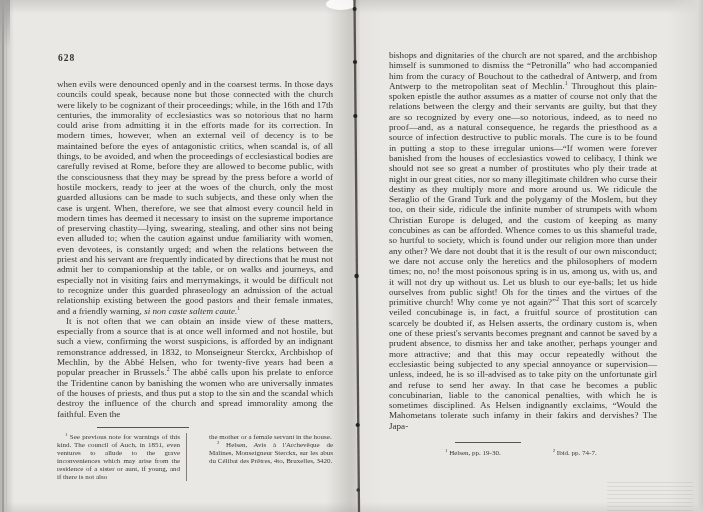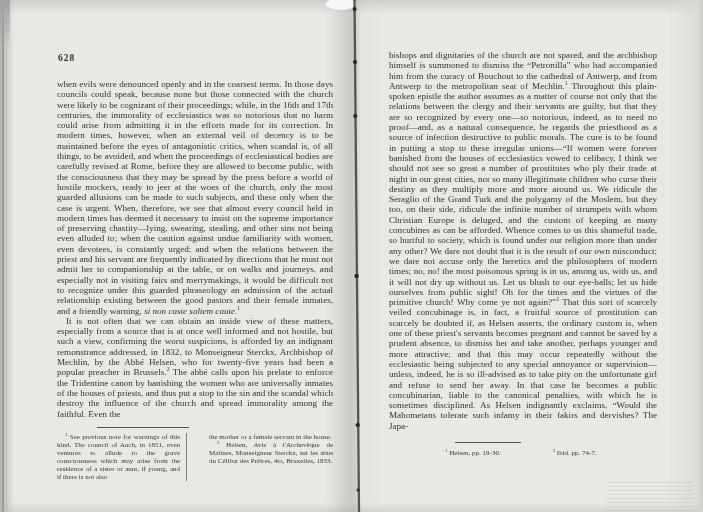--- a/index.html
+++ b/index.html
@@ -87,25 +87,25 @@
     <header class="running-head rh-l">
       <span class="pagenum pn-left">628</span>
     </header>
     <div class="body">
       <p class="para"><span>when evils were denounced openly and in the coarsest terms. In those days councils could speak, because none but those connected with the church were likely to be cognizant of their proceedings; while, in the 16th and 17th centuries, the immorality of ecclesiastics was so notorious that no harm could arise from admitting it in the efforts made for its correction. In modern times, however, when an external veil of decency is to be maintained before the eyes of antagonistic critics, when scandal is, of all things, to be avoided, and when the proceedings of ecclesiastical bodies are carefully revised at Rome, before they are allowed to become public, with the consciousness that they may be spread by the press before a world of hostile mockers, ready to jeer at the woes of the church, only the most guarded allusions can be made to such subjects, and these only when the case is urgent. When, therefore, we see that almost every council held in modern times has deemed it necessary to insist on the supreme importance of preserving chastity—lying, swearing, stealing, and other sins not being even alluded to; when the caution against undue familiarity with women, even devotees, is constantly urged; and when the relations between the priest and his servant are frequently indicated by directions that he must not admit her to companionship at the table, or on walks and journeys, and especially not in visiting fairs and merrymakings, it would be difficult not to recognize under this guarded phraseology an admission of the actual relationship existing between the good pastors and their female inmates, and a friendly warning, </span><span class="it">si non caste saltem caute.</span><sup>1</sup></p>
       <p class="para indent"><span>It is not often that we can obtain an inside view of these matters, especially from a source that is at once well informed and not hostile, but such a view, confirming the worst suspicions, is afforded by an indignant remonstrance addressed, in 1832, to Monseigneur Sterckx, Archbishop of Mechlin, by the Abbé Helsen, who for twenty-five years had been a popular preacher in Brussels.</span><sup>2</sup><span> The abbé calls upon his prelate to enforce the Tridentine canon by banishing the women who are universally inmates of the houses of priests, and thus put a stop to the sin and the scandal which destroy the influence of the church and spread immorality among the faithful. Even the</span></p>
     </div>
     <div class="fn-rule fn-rule-l"></div>
     <div class="footnotes fn-cols">
       <div class="fn-col1">
-        <p class="fn fn-indent"><sup>1</sup> <span>See previous note for warnings of this kind. The council of Auch, in 1851, even ventures to allude to the grave consciousness which may arise from the residence of a sister or aunt, if young, and if there is not also</span></p>
+        <p class="fn fn-indent"><sup>1</sup> <span>See previous note for warnings of this kind. The council of Auch, in 1851, even ventures to allude to the grave inconveniences which may arise from the residence of a sister or aunt, if young, and if there is not also</span></p>
       </div>
       <div class="fn-col2">
         <p class="fn"><span>the mother or a female servant in the house.</span></p>
-        <p class="fn fn-indent"><sup>2</sup> <span>Helsen, Avis à l'Archevêque de Malines, Monseigneur Sterckx, sur les abus du Célibat des Prêtres, 4to, Bruxelles, 1833.</span></p>
+        <p class="fn fn-indent"><sup>2</sup> <span>Helsen, Avis à l'Archevêque de Malines, Monseigneur Sterckx, sur les abus du Célibat des Prêtres, 4to, Bruxelles, 3420.</span></p>
       </div>
     </div>
   </section>
 
   <section class="page page-right">
     <div class="body">
       <p class="para"><span>bishops and dignitaries of the church are not spared, and the archbishop himself is summoned to dismiss the “Petronilla” who had accompanied him from the curacy of Bouchout to the cathedral of Antwerp, and from Antwerp to the metropolitan seat of Mechlin.</span><sup>1</sup><span> Throughout this plain-spoken epistle the author assumes as a matter of course not only that the relations between the clergy and their servants are guilty, but that they are so recognized by every one—so notorious, indeed, as to need no proof—and, as a natural consequence, he regards the priesthood as a source of infection destructive to public morals. The cure is to be found in putting a stop to these irregular unions—“If women were forever banished from the houses of ecclesiastics vowed to celibacy, I think we should not see so great a number of prostitutes who ply their trade at night in our great cities, nor so many illegitimate children who curse their destiny as they multiply more and more around us. We ridicule the Seraglio of the Grand Turk and the polygamy of the Moslem, but they too, on their side, ridicule the infinite number of strumpets with whom Christian Europe is deluged, and the custom of keeping as many concubines as can be afforded. Whence comes to us this shameful trade, so hurtful to society, which is found under our religion more than under any other? We dare not doubt that it is the result of our own misconduct; we dare not accuse only the heretics and the philosophers of modern times; no, no! the most poisonous spring is in us, among us, with us, and it will not dry up without us. Let us blush to our eye-balls; let us hide ourselves from public sight! Oh for the times and the virtues of the primitive church! Why come ye not again?”</span><sup>2</sup><span> That this sort of scarcely veiled concubinage is, in fact, a fruitful source of prostitution can scarcely be doubted if, as Helsen asserts, the ordinary custom is, when one of these priest's servants becomes pregnant and cannot be saved by a prudent absence, to dismiss her and take another, perhaps younger and more attractive; and that this may occur repeatedly without the ecclesiastic being subjected to any special annoyance or supervision—unless, indeed, he is so ill-advised as to take pity on the unfortunate girl and refuse to send her away. In that case he becomes a public concubinarian, liable to the canonical penalties, with which he is sometimes disciplined. As Helsen indignantly exclaims, “Would the Mahometans tolerate such infamy in their fakirs and dervishes? The Japa-</span></p>
     </div>
     <div class="fn-rule fn-rule-r"></div>
     <div class="footnotes fn-row">

